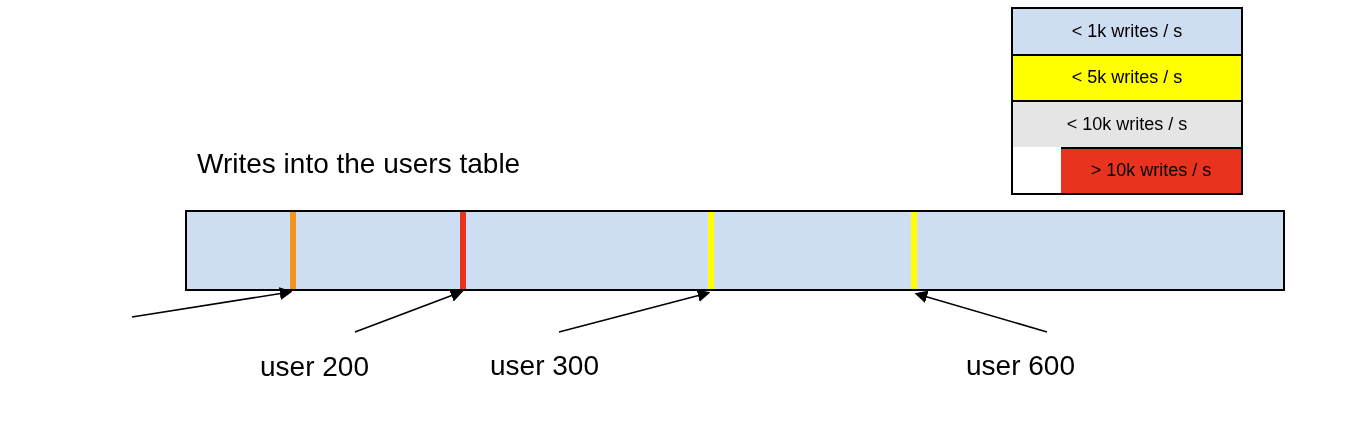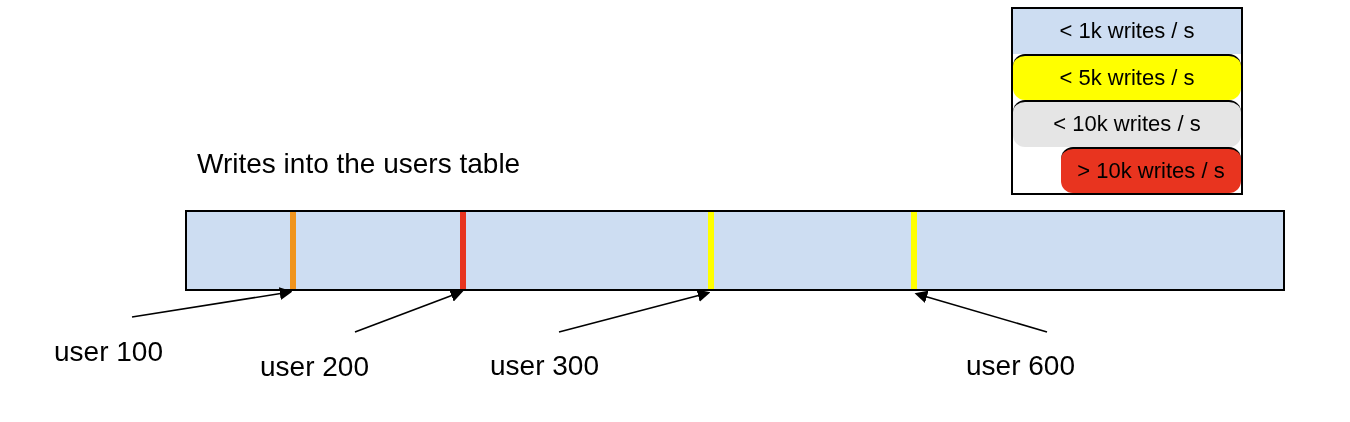--- a/index.html
+++ b/index.html
@@ -33,26 +33,25 @@
     border: 2px solid #000000;
     box-sizing: border-box;
     display: flex;
     flex-direction: column;
   }
   .legend-row {
     flex: 1;
     display: flex;
     align-items: center;
     justify-content: center;
-    font-size: 22px;
+    font-size: 18px;
     white-space: nowrap;
   }
   .legend-row + .legend-row {
     border-top: 2px solid #000000;
-    border-radius: 12px;
   }
   .bar {
     position: absolute;
     left: 185px;
     top: 210px;
     width: 1100px;
     height: 81px;
     border: 2px solid #000000;
     box-sizing: border-box;
   }
@@ -115,18 +114,17 @@
       <marker id="arrowhead" viewBox="0 0 10 10" refX="8" refY="5" markerWidth="8" markerHeight="8" orient="auto-start-reverse">
         <path d="M0,0 L10,5 L0,10 z" fill="#000000"></path>
       </marker>
     </defs>
     <line x1="132" y1="317" x2="290" y2="292" stroke="#000000" stroke-width="1.6" marker-end="url(#arrowhead)"></line>
     <line x1="355" y1="332" x2="461" y2="292" stroke="#000000" stroke-width="1.6" marker-end="url(#arrowhead)"></line>
     <line x1="559" y1="332" x2="708" y2="293" stroke="#000000" stroke-width="1.6" marker-end="url(#arrowhead)"></line>
     <line x1="1047" y1="332" x2="917" y2="294" stroke="#000000" stroke-width="1.6" marker-end="url(#arrowhead)"></line>
   </svg>
 
-  <div class="user-label lbl-100">user 100</div>
   <div class="user-label lbl-200">user 200</div>
   <div class="user-label lbl-300">user 300</div>
   <div class="user-label lbl-400">user 600</div>
 
 </div>
 
 </body></html>

